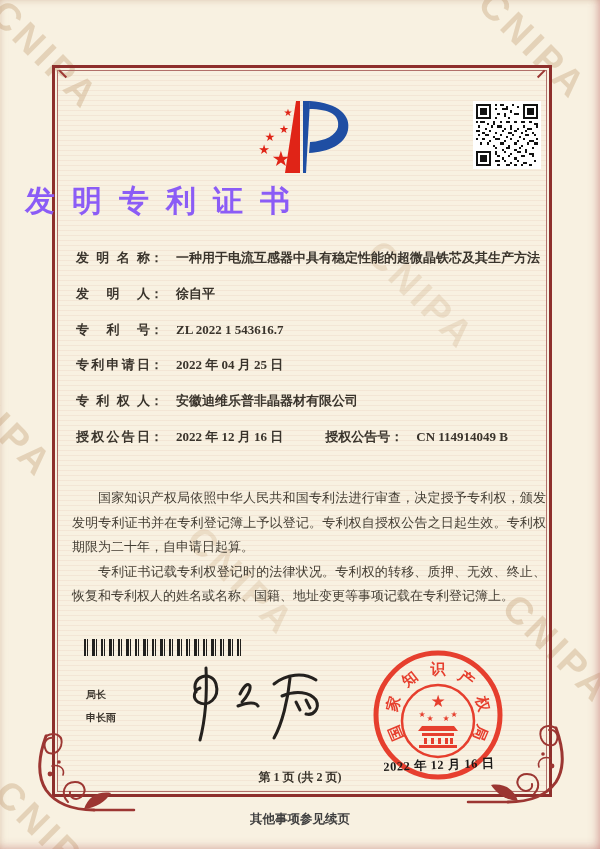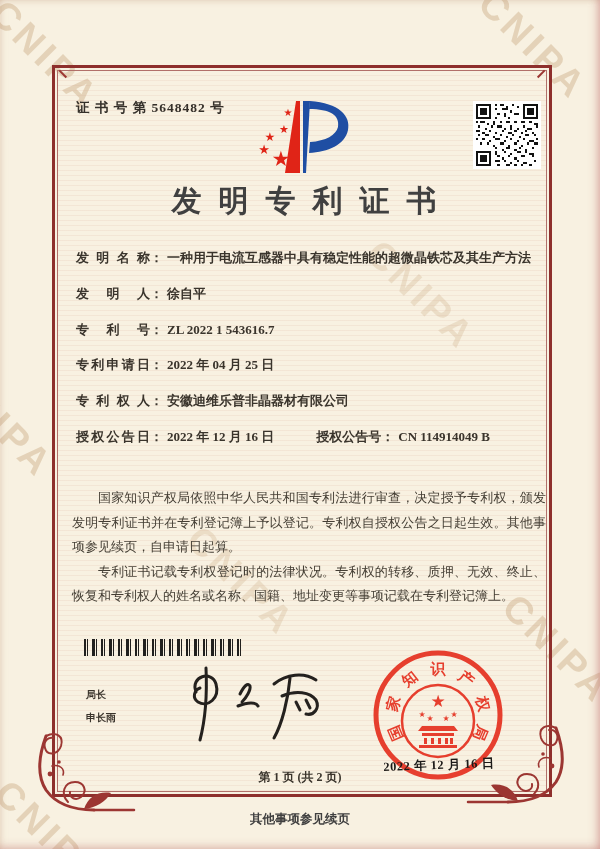--- a/index.html
+++ b/index.html
@@ -43,31 +43,31 @@
   
   .flourish{position:absolute;z-index:3;}
   .flourish.bl{left:34px;top:714px;}
   .flourish.br{left:466px;top:706px;transform:scaleX(-1);}
   
   .cert-no{position:absolute;left:76px;top:99px;font-size:13.5px;font-weight:600;
     letter-spacing:1px;z-index:5;}
   .logo{position:absolute;left:243px;top:96px;z-index:5;}
   .qr{position:absolute;left:473px;top:101px;width:68px;height:68px;background:#fff;
     padding:3px;box-sizing:border-box;z-index:5;}
-  .title{position:absolute;left:8px;right:0;top:181px;text-align:center;
+  .title{position:absolute;left:8px;right:0;top:181px;text-align:left;
     font-size:30px;font-weight:bold;letter-spacing:17px;text-indent:17px;
-    color:#404040;z-index:5;}
+    color:#8b5cf6;z-index:5;}
   
   .rows{position:absolute;left:76px;top:249px;right:56px;z-index:5;
     font-size:13px;font-weight:600;color:#3a342c;}
   .row{white-space:nowrap;height:21px;margin-bottom:14.8px;}
   .lbl{display:inline-block;width:74px;text-align:justify;text-align-last:justify;
     vertical-align:top;}
   .colon{display:inline-block;}
-  .val{margin-left:4px;}
+  .val{margin-left:13px;}
   .second-group{margin-left:42px;}
   .second-group .lbl{width:auto;text-align-last:auto;}
   
   .paras{position:absolute;left:72px;right:54px;top:486px;z-index:5;
     font-size:13px;line-height:24.5px;color:#443e34;text-align:justify;}
   .paras p{margin:0;text-indent:2em;}
   
   .barcode{position:absolute;left:84px;top:639px;width:157px;height:17px;z-index:5;
     background:repeating-linear-gradient(90deg,
       #21201e 0 2px,transparent 2px 3px,
@@ -131,21 +131,20 @@
       <path d="M60 96 L100 96" stroke-width="2.5"></path>
       <path d="M18 52 C26 50 31 55 29 61" stroke-width="1.6"></path>
     </g>
     <g fill="#9c3632">
       <path d="M50 95 C54 83 64 77 77 79 C71 88 62 94 50 95 Z"></path>
       <circle cx="16" cy="60" r="2.4"></circle>
         <circle cx="25" cy="48" r="1.8"></circle>
     </g>
   </svg>
 
-  <div class="cert-no">证 书 号 第 5648482 号</div>
 
   <svg class="logo" width="122" height="86" viewBox="0 0 122 86">
     <g fill="#e02417" font-family="'DejaVu Sans',sans-serif" text-anchor="middle">
       <text x="38" y="70" font-size="21">★</text>
       <text x="21" y="58" font-size="13">★</text>
       <text x="27" y="45" font-size="12">★</text>
       <text x="41" y="37" font-size="11">★</text>
       <text x="45" y="20" font-size="10">★</text>
     </g>
     <path fill="#e02417" d="M53 5 L57 5 L57 77 L42 77 Z"></path>
@@ -190,21 +189,21 @@
     </div>
     <div class="row">
       <span class="lbl">专利权人</span><span class="colon">：</span><span class="val">安徽迪维乐普非晶器材有限公司</span>
     </div>
     <div class="row">
       <span class="lbl">授权公告日</span><span class="colon">：</span><span class="val">2022 年 12 月 16 日</span><span class="second-group"><span class="lbl">授权公告号</span><span class="colon">：</span><span class="val">CN 114914049 B</span></span>
     </div>
   </div>
 
   <div class="paras">
-    <p>国家知识产权局依照中华人民共和国专利法进行审查，决定授予专利权，颁发发明专利证书并在专利登记簿上予以登记。专利权自授权公告之日起生效。其他事项参见续页，自申请日起算。</p>
+    <p>国家知识产权局依照中华人民共和国专利法进行审查，决定授予专利权，颁发发明专利证书并在专利登记簿上予以登记。专利权自授权公告之日起生效。专利权期限为二十年，自申请日起算。</p>
     <p>专利证书记载专利权登记时的法律状况。专利权的转移、质押、无效、终止、恢复和专利权人的姓名或名称、国籍、地址变更等事项记载在专利登记簿上。</p>
   </div>
 
   <div class="barcode"></div>
 
   <div class="signer">
     <div>局长</div>
     <div>申长雨</div>
   </div>
 

